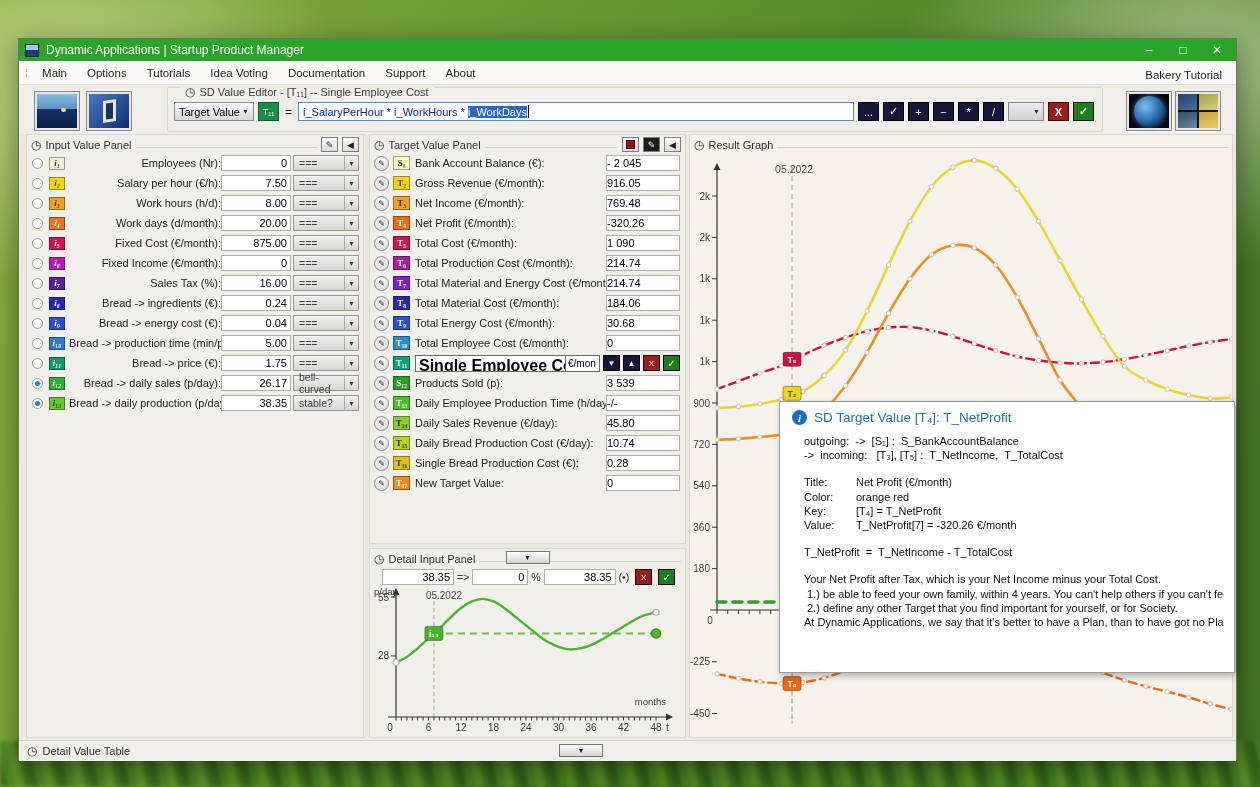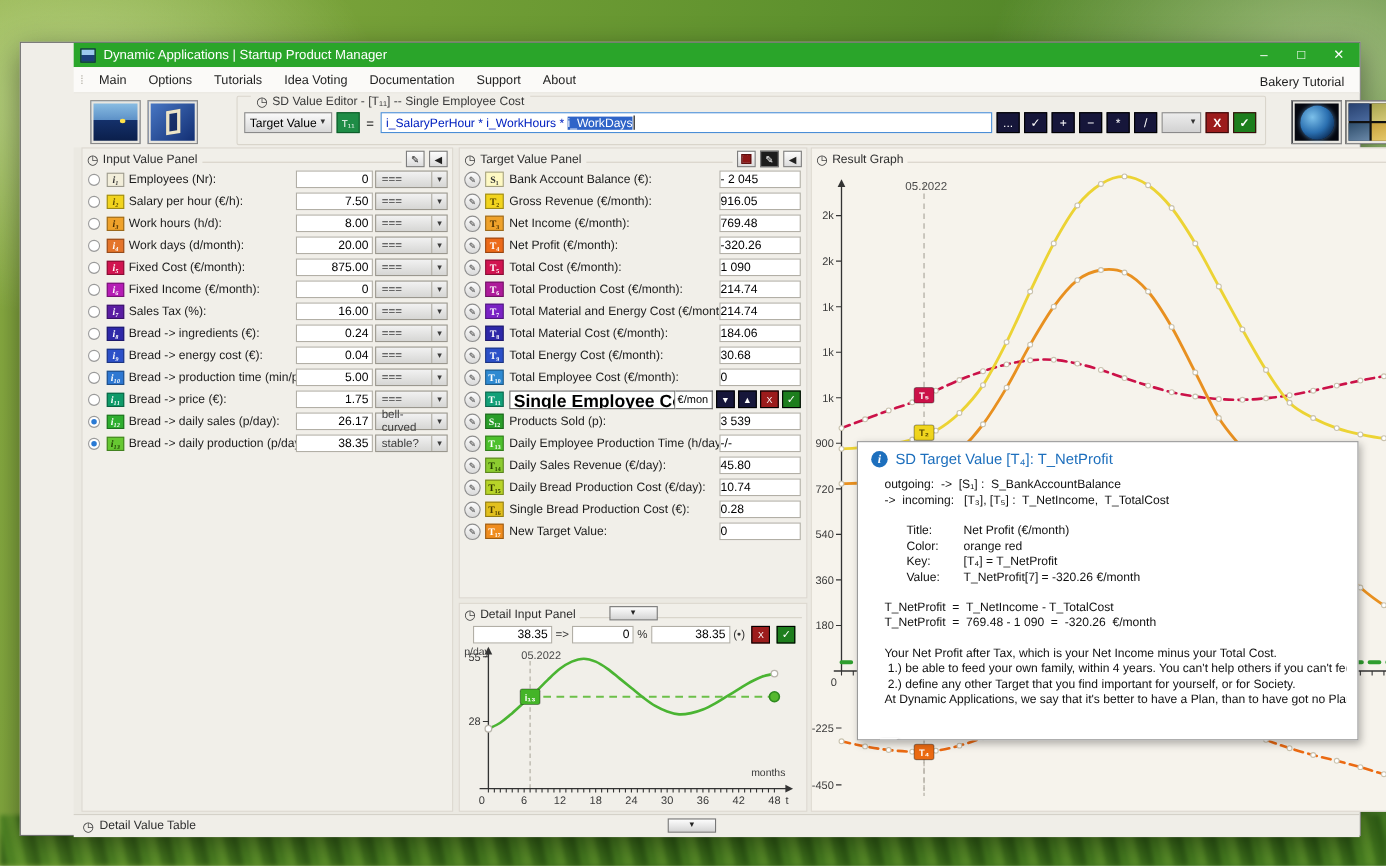--- a/index.html
+++ b/index.html
@@ -9,21 +9,21 @@
       radial-gradient(ellipse 420px 300px at 6% 12%, rgba(225,242,185,.6), transparent 65%),
       radial-gradient(ellipse 520px 340px at 96% 8%, rgba(238,247,205,.55), transparent 60%),
       radial-gradient(ellipse 700px 420px at 45% 108%, rgba(25,60,12,.55), transparent 72%),
       linear-gradient(100deg,#8aac42 0%,#729e36 28%,#5f922e 52%,#4c8026 78%,#417422 100%);
   }
   .grass { position:absolute; left:0; right:0; bottom:0; height:46px;
     background:repeating-linear-gradient(78deg,#2e5c14 0 7px,#477f20 7px 15px,#5b9129 15px 24px,#3a6b19 24px 30px);
     filter:blur(2px); opacity:.85; }
 
   .window { position:absolute; left:18px; top:38px; width:1219px; height:722px;
-    background:#f0eee8; border:1px solid #6f6f6f; box-shadow:0 8px 26px rgba(0,0,0,.45);padding-left:48px; }
+    background:#f0eee8; border:1px solid #6f6f6f; box-shadow:0 8px 26px rgba(0,0,0,.45); }
 
   
   .titlebar { height:22px; background:#2aa52a; display:flex; align-items:center; padding:0 2px 0 6px; }
   .app-icon { width:14px; height:13px; background:linear-gradient(180deg,#9cc8ee 0 45%,#1c3f7c 45% 100%); border:1px solid #0c2346; }
   .title-text { color:#fff; font-size:12px; margin-left:7px; flex:1; }
   .winbtn { width:34px; height:22px; color:#fff; font-size:12px; display:flex; align-items:center; justify-content:center; cursor:default; }
 
   
   .menubar { height:24px; background:#fbfaf8; border-bottom:1px solid #e2dfd8; display:flex; align-items:center; font-size:11.5px; color:#1d1d1d; }
   .menubar::before { content:"⁞"; color:#b0aca2; margin:0 4px 0 6px; font-size:11px; }
@@ -75,21 +75,21 @@
   .gridicon { width:9px; height:9px; background:
      linear-gradient(#8c1616,#8c1616) 0 0/100% 100%,
      repeating-linear-gradient(0deg,#fff 0 1px,transparent 1px 4px),
      repeating-linear-gradient(90deg,#fff 0 1px,transparent 1px 4px); background-color:#8c1616; border:1px solid #5a0e0e; }
 
   
   .ivrow { display:flex; align-items:center; height:20px; padding:0 4px 0 5px; }
   .radio { width:11px; height:11px; border-radius:50%; border:1px solid #9a9a9a; background:#fff; position:relative; flex:none; }
   .radio.on::after { content:""; position:absolute; left:2px; top:2px; width:5px; height:5px; border-radius:50%; background:#2a7ad4; }
   .vbadge { width:16px; height:13px; margin:0 4px 0 6px; border:1px solid rgba(0,0,0,.35); font:italic bold 9px "Liberation Serif",serif; display:flex; align-items:center; justify-content:center; flex:none; }
-  .ivlabel { flex:1; font-size:11px; color:#1c1c1c; white-space:nowrap; overflow:hidden; }
+  .ivlabel { flex:1; font-size:11px; color:#1c1c1c; white-space:nowrap; overflow:hidden;text-align:right; }
   .valbox { width:70px; height:16px; border:1px solid #b2afa6; background:#fff; font-size:11px; text-align:right; padding:1px 3px 0 0; flex:none; }
   .modecombo { width:66px; height:16px; margin-left:2px; border:1px solid #9a978e; background:linear-gradient(#f2f2f2,#d6d6d4); display:flex; align-items:center; font-size:10.5px; color:#3c3c3c; padding-left:5px; flex:none; }
   .modecombo .dd { margin-left:auto; border-left:1px solid #b0ada4; align-self:stretch; display:flex; align-items:center; padding:0 3px; font-size:7px; }
 
   
   .tvrow { display:flex; align-items:center; height:20px; padding:0 5px 0 4px; }
   .pbtn { width:15px; height:15px; border-radius:50%; border:1px solid #8e8e8e; background:linear-gradient(#fcfcfc,#dadada); font-size:8px; color:#333; display:flex; align-items:center; justify-content:center; flex:none; }
   .tbadge { width:17px; height:14px; margin:0 5px 0 4px; border:1px solid rgba(0,0,0,.35); font:bold 9px "Liberation Serif",serif; display:flex; align-items:center; justify-content:center; flex:none; }
   .tvlabel { flex:1; font-size:11px; color:#1c1c1c; white-space:nowrap; overflow:hidden; }
   .tvalbox { width:74px; height:16px; border:1px solid #b2afa6; background:#fff; font-size:11px; text-align:left; padding:1px 3px 0 0; flex:none; }
@@ -107,21 +107,21 @@
   svg text { font-family:"Liberation Sans",sans-serif; }
 
   
   .tooltip { position:absolute; left:760px; top:362px; width:456px; height:272px; background:#fff; border:1px solid #9a9a9a; box-shadow:2px 3px 7px rgba(0,0,0,.28); z-index:40; padding:6px 10px 0 10px; overflow:hidden; }
   .tt-tail { position:absolute; left:20px; bottom:-13px; width:0; height:0; border-top:14px solid #fff; border-right:17px solid transparent; filter:drop-shadow(1px 1px 1px rgba(0,0,0,.3)); }
   .tt-head { display:flex; align-items:center; gap:7px; color:#1d6fbd; font-size:13.5px; margin:2px 0 9px 2px; white-space:nowrap; }
   .info-ic { width:15px; height:15px; border-radius:50%; background:#1d6fbd; color:#fff; font:italic bold 11px "Liberation Serif",serif; display:flex; align-items:center; justify-content:center; flex:none; }
   .tt-line { font-size:11px; color:#111; line-height:14.2px; white-space:pre; overflow:hidden; padding-left:14px; }
   .tt-gap { height:13px; }
   .tt-kv { display:flex; }
-  .tt-kv .k { width:52px; flex:none;margin-left:20px; }
+  .tt-kv .k { width:52px; flex:none; }
 
   
   .bottombar { position:relative; height:21px; background:#f0eee8; border-top:1px solid #d4d1c8; display:flex; align-items:center; padding-left:8px; gap:5px; font-size:11px; color:#2f2f2f; }
   .bb-btn { position:absolute; left:540px; top:3px; width:44px; height:13px; border:1px solid #777; background:linear-gradient(#fdfdfd,#d4d4d4); font-size:7px; display:flex; align-items:center; justify-content:center; color:#222; }
 </style>
 </head>
 <body>
 
 <div class="grass"></div>
 
@@ -849,21 +849,20 @@
           <span class="k">Key:</span><span>[T₄] = T_NetProfit</span>
         </div>
 
 
         <div class="tt-line tt-kv">
           <span class="k">Value:</span><span>T_NetProfit[7] = -320.26 €/month</span>
         </div>
       </div>
     <div class="tt-gap"></div>
     <div class="tt-line">T_NetProfit  =  T_NetIncome - T_TotalCost</div>
-    <div class="tt-line">T_NetProfit  =  769.48 - 1 090  =  -320.26  €/month</div>
     <div class="tt-gap"></div>
     <div class="tt-line">Your Net Profit after Tax, which is your Net Income minus your Total Cost.</div>
     <div class="tt-line"> 1.) be able to feed your own family, within 4 years. You can't help others if you can't feed yourself.</div>
     <div class="tt-line"> 2.) define any other Target that you find important for yourself, or for Society.</div>
     <div class="tt-line">At Dynamic Applications, we say that it's better to have a Plan, than to have got no Plan at all. Good</div>
     <span class="tt-tail"></span>
   </div>
 
 </div>
 

